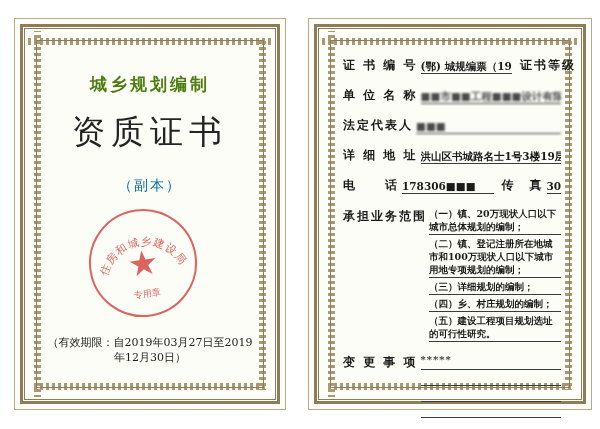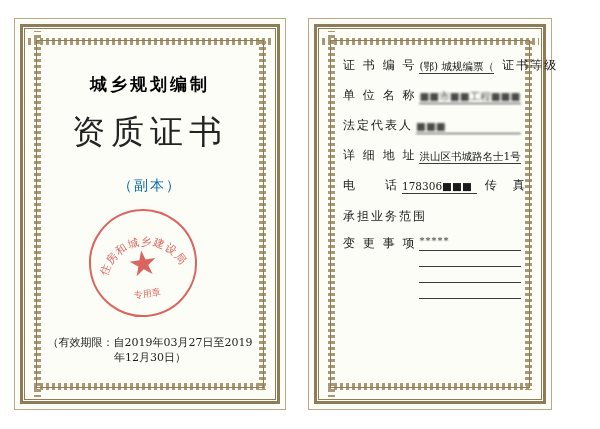--- a/index.html
+++ b/index.html
@@ -16,21 +16,21 @@
   
   .cert{
     position:absolute;
     top:18px;
     height:392px;
     background:#fdfdf8;
     border:1px solid #b9a98a;
     box-sizing:border-box;
   }
   .cert.left{ left:14px; width:272px; }
-  .cert.right{ left:308px; width:244px; }
+  .cert.right{ left:308px; width:284px;font-weight:bold; }
 
   
   .frame-outer{
     position:absolute;inset:5px;
     border:3px solid #8e7b58;
     box-sizing:border-box;
   }
   .frame-mid{
     position:absolute;inset:9px;
     border:1px solid #8e7b58;
@@ -65,21 +65,21 @@
     position:absolute;inset:26px;
     box-sizing:border-box;
   }
 
   
   .l-title1{
     text-align:center;
     font-family:"DejaVu Serif", serif;
     font-size:17px;
     letter-spacing:3px;
-    color:#000000;
+    color:#4d7c0f;
     margin-top:28px;
     font-weight:bold;
   }
   .l-title2{
     text-align:center;
     font-family:"DejaVu Serif", serif;
     font-size:33px;
     letter-spacing:6px;
     color:#232323;
     margin-top:14px;
@@ -256,20 +256,27 @@
 
         <div class="r-row">
           <span class="r-label">电　　话</span>
           <span class="r-val half">178306■■■</span>
           <span class="r-inline-label">传　真</span>
           <span class="r-val">300■■</span>
         </div>
 
         <div class="r-scope">
           <span class="r-label">承担业务范围</span>
+          <div class="r-scope-list">
+            <div>（一）镇、20万现状人口以下城市总体规划的编制；</div>
+            <div>（二）镇、登记注册所在地城市和100万现状人口以下城市用地专项规划的编制；</div>
+            <div>（三）详细规划的编制；</div>
+            <div>（四）乡、村庄规划的编制；</div>
+            <div>（五）建设工程项目规划选址的可行性研究。</div>
+          </div>
         </div>
 
         <div class="r-change">
           <span class="r-label">变 更 事 项</span>
           <div class="lines">
             <div class="stars">*****</div>
             <div></div>
             <div></div>
             <div></div>
           </div>

